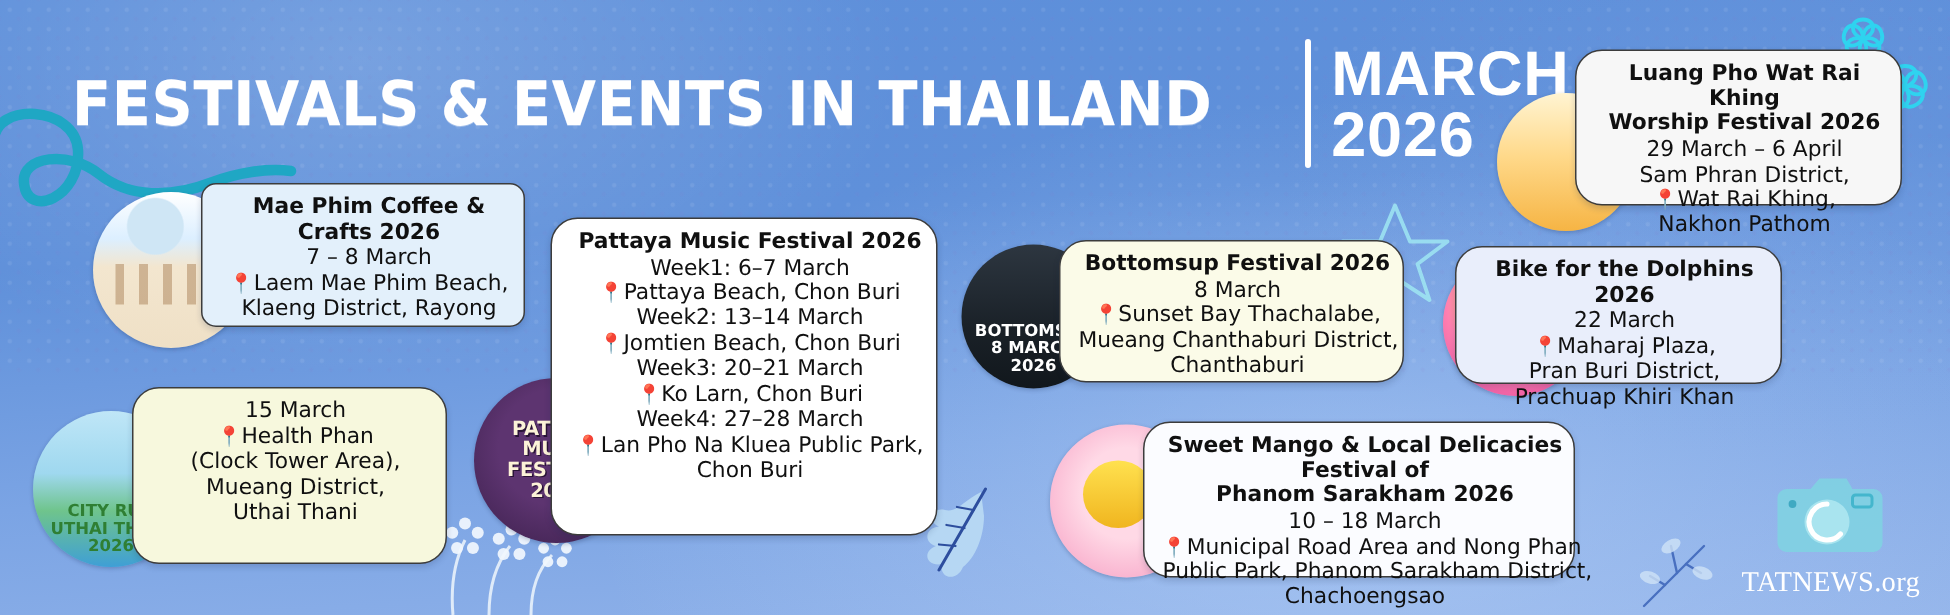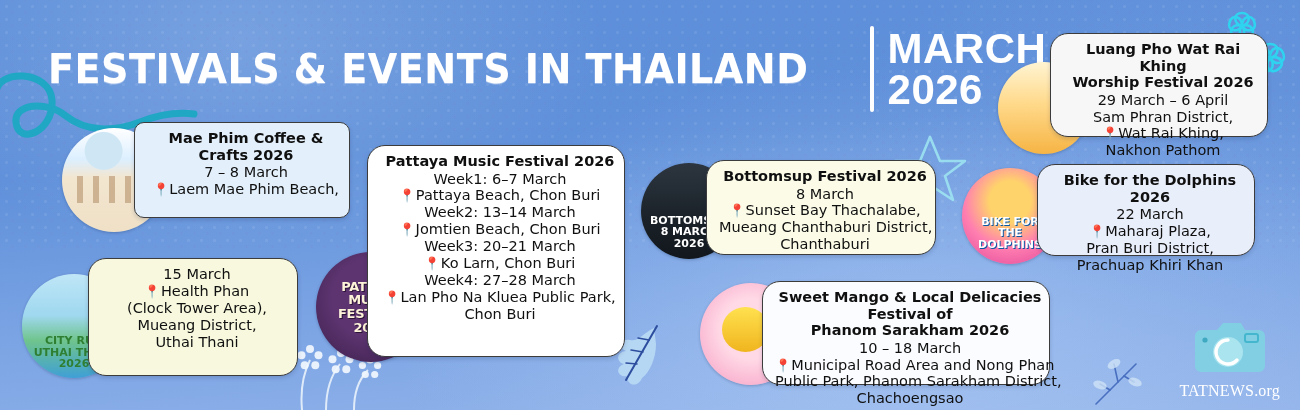--- a/index.html
+++ b/index.html
@@ -88,21 +88,21 @@
       background:linear-gradient(180deg,#f3c24a,#d99a1f);}
   .th-cityrun{background:linear-gradient(180deg,#bfe6f7 0%,#9fd8ef 40%,#6fc48c 64%,#3f9fd6 100%);}
   .th-cityrun::after{content:"CITY RUN UTHAI THANI 2026";position:absolute;left:6%;right:6%;bottom:8%;
       color:#2f7f33;font-weight:bold;font-size:11px;line-height:1.05;text-align:center;}
   .th-mango{background:radial-gradient(circle at 50% 45%,#ffd9e6 0 40%,#f59ac0 100%);}
   .th-mango::after{content:"";position:absolute;left:22%;top:24%;width:46%;height:44%;border-radius:50%;
       background:linear-gradient(180deg,#ffe14f,#f0b51f);}
 
   
   #watermark{position:absolute;right:20px;bottom:10px;text-align:center;}
-  #wm-label{font-family:"Liberation Serif", serif;font-size:16px;color:#ffffff;letter-spacing:.2px;margin-top:2px;}
+  #wm-label{font-family:"Liberation Serif", serif;font-size:19px;color:#ffffff;letter-spacing:.2px;margin-top:2px;}
 </style>
 </head>
 <body>
 
 <div id="poster">
   <div class="texture"></div>
 
   <svg class="deco" style="left:-12px;top:60px;" width="220" height="120" viewBox="0 0 220 120">
     <path d="M8 34 C 8 8, 62 10, 64 40 C 66 72, 30 86, 28 62 C 26 44, 58 40, 78 56
              C 98 72, 126 72, 152 62 C 170 55, 190 52, 206 54" fill="none" stroke="#1fa7c4" stroke-width="7" stroke-linecap="round"></path>
@@ -196,20 +196,21 @@
     </div>
   </div>
 
   <div class="thumb th-beach" style="left:62px;top:128px;width:104px;height:104px;"></div>
   <div class="card" style="left:134px;top:122px;width:216px;height:96px;background:#e3f0fb;border-radius:10px;">
     <div class="c-title">Mae Phim Coffee &amp; Crafts 2026</div>
     <div class="c-line">7 – 8 March</div>
     <div class="c-line">
       <span class="pin">📍</span><span>Laem Mae Phim Beach,</span>
     </div>
+    <div class="c-line">Klaeng District, Rayong</div>
   </div>
 
   <div class="thumb th-pattaya" style="left:316px;top:252px;width:110px;height:110px;"></div>
   <div class="card" style="left:367px;top:145px;width:258px;height:212px;background:#ffffff;">
     <div class="c-title">Pattaya Music Festival 2026</div>
     <div class="c-line">Week1: 6–7 March</div>
     <div class="c-line">
       <span class="pin">📍</span><span>Pattaya Beach, Chon Buri</span>
     </div>
     <div class="c-line">Week2: 13–14 March</div>
@@ -245,21 +246,21 @@
     </div>
     <div class="c-line">29 March – 6 April</div>
     <div class="c-line">Sam Phran District,</div>
     <div class="c-line">
       <span class="pin">📍</span><span>Wat Rai Khing,</span>
     </div>
     <div class="c-line">Nakhon Pathom</div>
   </div>
 
   <div class="thumb th-dolphin" style="left:962px;top:168px;width:96px;height:96px;"></div>
-  <div class="card" style="left:1037px;top:164px;width:218px;height:92px;background:#e9eefb;">
+  <div class="card" style="left:970px;top:164px;width:218px;height:92px;background:#e9eefb;">
     <div class="c-title">Bike for the Dolphins 2026</div>
     <div class="c-line">22 March</div>
     <div class="c-line">
       <span class="pin">📍</span><span>Maharaj Plaza,</span>
     </div>
     <div class="c-line">Pran Buri District,</div>
     <div class="c-line">Prachuap Khiri Khan</div>
   </div>
 
   <div class="thumb th-cityrun" style="left:22px;top:274px;width:104px;height:104px;"></div>

